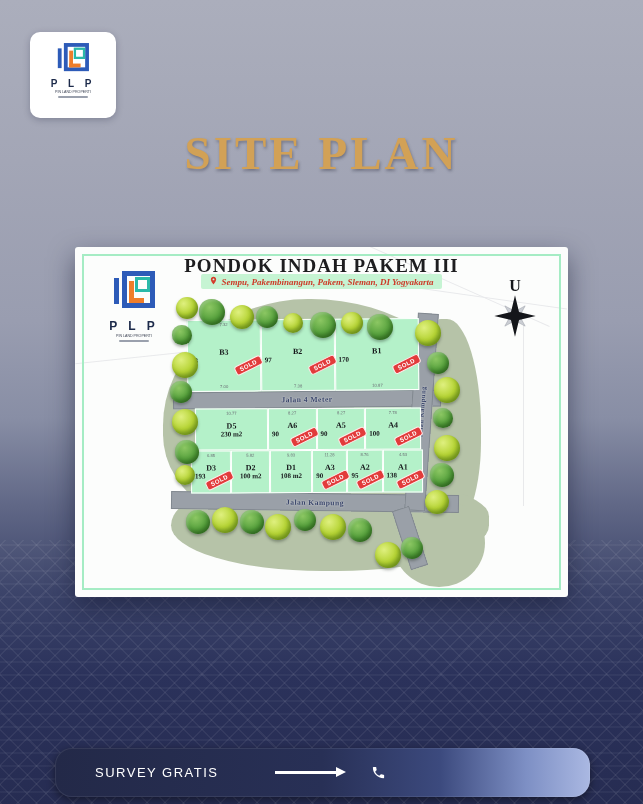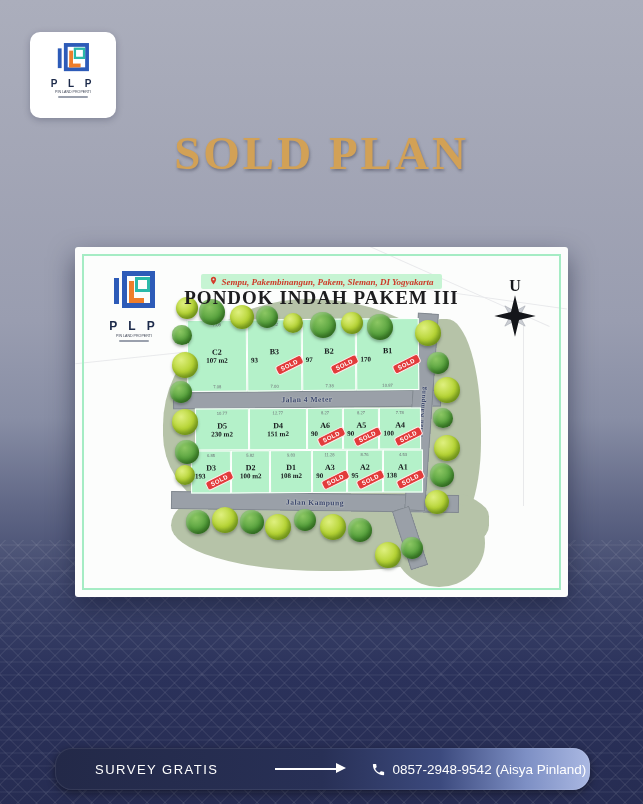--- a/index.html
+++ b/index.html
@@ -48,21 +48,21 @@
   .frame{position:absolute;inset:7px;border:2px solid #a5ecc4;pointer-events:none;z-index:6}
   .bg-arch{position:absolute;inset:0;z-index:0;opacity:.8}
   .bg-arch div{position:absolute;background:#e4e5e8}
   .arch1{left:55%;top:13%;width:45%;height:1px;transform:rotate(8deg)}
   .arch2{left:58%;top:11%;width:40%;height:1px;transform:rotate(24deg)}
   .arch3{left:0;top:31%;width:28%;height:1px;transform:rotate(-6deg)}
   .arch4{right:9%;top:22%;width:1px;height:52%}
 
   #map-title{
     position:absolute;left:0;top:8px;width:100%;text-align:center;z-index:7;
-    font-family:"Liberation Serif",serif;font-weight:bold;font-size:19px;letter-spacing:1px;color:#1d1d1f;margin-top:32px;
+    font-family:"Liberation Serif",serif;font-weight:bold;font-size:19px;letter-spacing:1px;color:#1d1d1f;
   }
   #map-loc{position:absolute;left:0;top:24px;width:100%;text-align:center;z-index:7}
   .loc-strip{
     display:inline-block;background:#c6f4d3;padding:1px 8px 2px;border-radius:2px;
     font-family:"Liberation Serif",serif;font-style:italic;font-weight:bold;font-size:9px;color:#cd3a28;
   }
   .loc-strip svg{vertical-align:-1px;margin-right:3px}
 
   #card-logo{position:absolute;left:16px;top:22px;width:86px;display:flex;flex-direction:column;align-items:center;z-index:7}
   #card-logo .brand-initials{font-size:12px;margin-top:4px}
@@ -107,21 +107,21 @@
   }
   #row1 .stamp{bottom:20px}
 
   
   .tree{position:absolute;border-radius:50%;z-index:5}
   .tree.a{background:radial-gradient(circle at 35% 30%,#dff07f,#b6d435 50%,#8ab122 85%);box-shadow:inset -2px -3px 4px rgba(60,90,10,.45),0 2px 3px rgba(30,40,30,.35)}
   .tree.b{background:radial-gradient(circle at 40% 32%,#8cc763,#55a03c 55%,#3d7f2a 85%);border-radius:48% 52% 50% 50%;box-shadow:inset 2px 2px 3px rgba(255,255,255,.25),inset -2px -3px 4px rgba(20,60,10,.4),0 2px 3px rgba(30,40,30,.35)}
 
   
   #footer-pill{
-    position:absolute;left:55px;top:748px;width:535px;height:42px;border-radius:17px;z-index:3;
+    position:absolute;left:55px;top:748px;width:535px;height:49px;border-radius:17px;z-index:3;
     background:linear-gradient(90deg,#232948 0%,#283056 50%,#3c4a7e 72%,#7d8fc4 88%,#aab8e2 100%);
     box-shadow:0 3px 9px rgba(0,0,0,.45),inset 0 0 0 1px rgba(255,255,255,.08);
     display:flex;align-items:center;color:#fff;
   }
   #footer-cta{margin-left:40px;font-size:13px;letter-spacing:1.5px}
   .arrow{position:relative;margin-left:56px;width:62px;height:2.5px;background:#fff}
   .arrow::after{content:"";position:absolute;right:-9px;top:-4.5px;border-left:10px solid #fff;border-top:5.5px solid transparent;border-bottom:5.5px solid transparent}
   #footer-phone-group{display:flex;align-items:center;margin-left:34px}
   #footer-phone-group svg{margin-right:7px}
   #footer-phone{font-size:13.5px}
@@ -137,21 +137,21 @@
     <div class="bar"></div>
     <div class="teal"></div>
     <div class="lv"></div>
     <div class="lh"></div>
   </div>
   <div class="brand-initials">P L P</div>
   <div class="brand-tagline">PIN LAND PROPERTI</div>
   <div class="brand-bar"></div>
 </div>
 
-<div id="site-title">SOLD PLAN</div>
+<div id="site-title">SITE PLAN</div>
 
 <div id="plan-card">
   <div class="bg-arch">
     <div class="arch1"></div>
     <div class="arch2"></div>
     <div class="arch3"></div>
     <div class="arch4"></div>
   </div>
   <div class="frame"></div>
 
@@ -193,26 +193,20 @@
   </div>
   <div id="road-bottom" class="road">
     <span class="road-label">Jalan Kampung</span>
   </div>
   <div id="road-right" class="road">
     <span class="road-label">Jalan Kampung</span>
   </div>
   <div id="road-stub" class="road"></div>
 
   <div id="row1" class="prow">
-    <div class="plot" style="flex:1.1">
-      <span class="dimt">7.08</span>
-      <span class="pid">C2</span>
-      <span class="parea">107 m2</span>
-      <span class="dimb">7.08</span>
-    </div>
     <div class="plot sold" style="flex:1">
       <span class="dimt">7.32</span>
       <span class="pid">B3</span>
       <span class="parea">93</span>
       <span class="stamp">SOLD</span>
       <span class="dimb">7.00</span>
     </div>
     <div class="plot sold" style="flex:1">
       <span class="dimt">7.31</span>
       <span class="pid">B2</span>
@@ -227,25 +221,20 @@
       <span class="stamp">SOLD</span>
       <span class="dimb">10.87</span>
     </div>
   </div>
 
   <div id="row2" class="prow">
     <div class="plot" style="flex:1.45">
       <span class="dimt">10.77</span>
       <span class="pid">D5</span>
       <span class="parea">230 m2</span>
-    </div>
-    <div class="plot" style="flex:1.55">
-      <span class="dimt">12.77</span>
-      <span class="pid">D4</span>
-      <span class="parea">151 m2</span>
     </div>
     <div class="plot sold" style="flex:0.95">
       <span class="dimt">8.27</span>
       <span class="pid">A6</span>
       <span class="parea">90</span>
       <span class="stamp">SOLD</span>
     </div>
     <div class="plot sold" style="flex:0.95">
       <span class="dimt">8.27</span>
       <span class="pid">A5</span>
@@ -329,15 +318,14 @@
   <div class="tree b" style="left:326px;top:290px;width:22px;height:22px"></div>
 </div>
 
 <div id="footer-pill">
   <span id="footer-cta">SURVEY GRATIS</span>
   <span class="arrow"></span>
   <span id="footer-phone-group">
     <svg width="15" height="15" viewBox="0 0 24 24">
         <path fill="#ffffff" d="M6.62 10.79c1.44 2.83 3.76 5.14 6.59 6.59l2.2-2.2c.27-.27.67-.36 1.02-.24 1.12.37 2.33.57 3.57.57.55 0 1 .45 1 1V20c0 .55-.45 1-1 1-9.39 0-17-7.61-17-17 0-.55.45-1 1-1h3.5c.55 0 1 .45 1 1 0 1.25.2 2.45.57 3.57.11.35.03.74-.25 1.02l-2.2 2.2z"></path>
       </svg>
-    <span id="footer-phone">0857-2948-9542 (Aisya Pinland)</span>
   </span>
 </div>
 
 </body></html>

